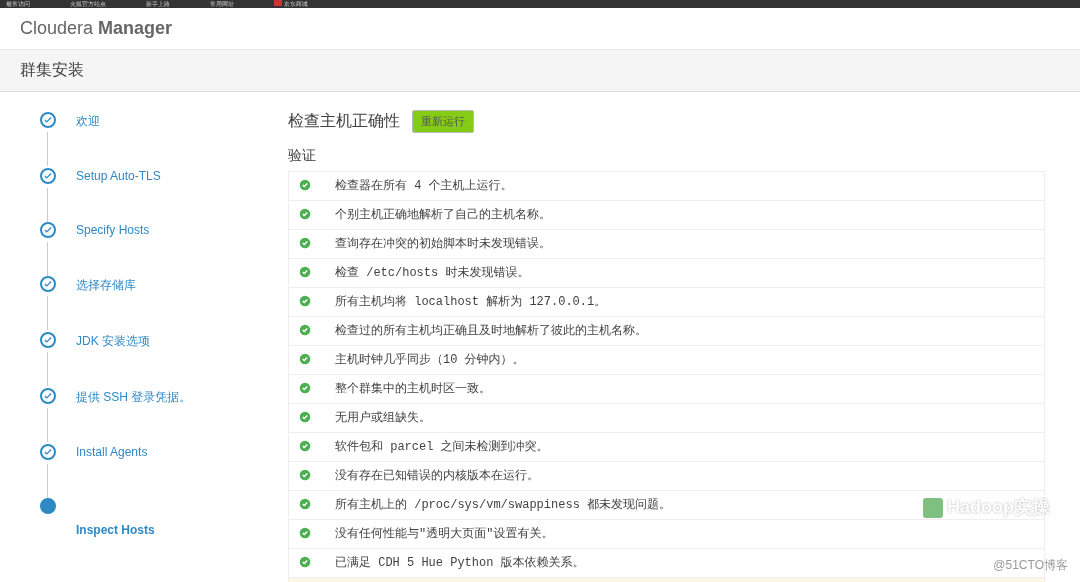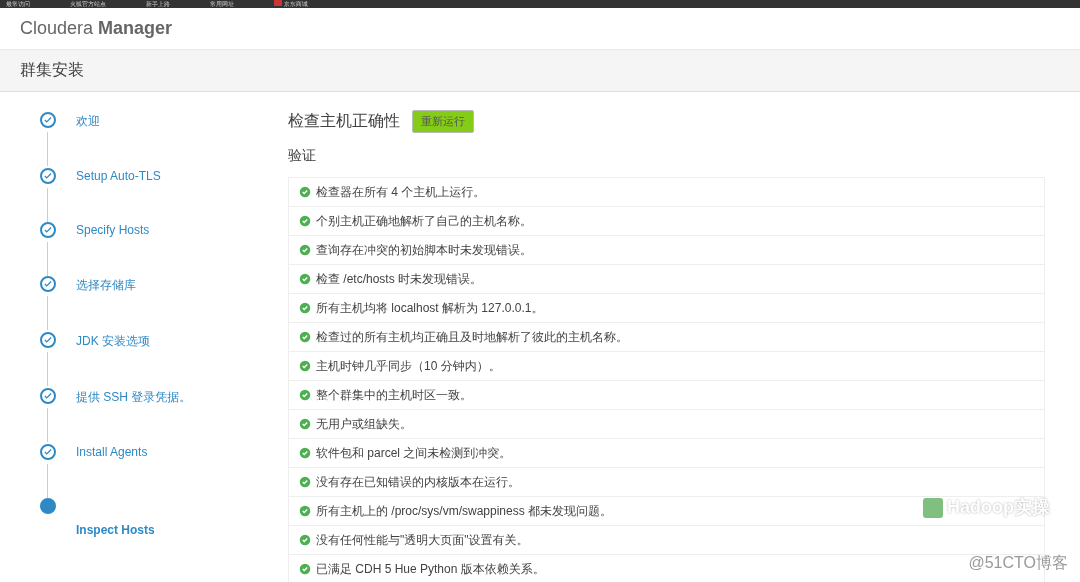--- a/index.html
+++ b/index.html
@@ -16,29 +16,29 @@
 .step::after { content:""; position:absolute; left:7px; top:20px; width:1px; height:34px; background:#ccc; }
 .step:last-child::after { display:none; }
 .step-icon { width: 16px; height: 16px; border-radius: 50%; border: 2px solid #2e89c5; display:flex; align-items:center; justify-content:center; flex-shrink:0; }
 .step-icon svg { width:10px; height:10px; }
 .step.current .step-icon { background:#2e89c5; border-color:#2e89c5; }
 .step-label { color:#2e89c5; font-size:12px; padding-top:1px; }
 .step.current .step-label { font-weight:bold;margin-top:24px; }
 .main { flex: 1; padding: 18px 35px 30px 18px; }
 .main-title { font-size: 16px; display:flex; align-items:center; gap:12px; margin-bottom:14px; }
 .btn-rerun { border:1px solid #bbb; background:#84cc16; color:#555; font-size:11px; padding:3px 8px; border-radius:2px; cursor:pointer; }
-.section-title { font-size:14px; margin-bottom:12px; }
-.row { display:flex; align-items:flex-start; gap:5px; padding:5px 10px; border:1px solid #eee; border-top:none; line-height:1.5; }
+.section-title { font-size:14px; margin-bottom:6px; }
+.row { display:flex; align-items:flex-start; gap:24px; padding:5px 10px; border:1px solid #eee; border-top:none; line-height:1.5;font-family:Liberation Mono, monospace; }
 .row:first-child { border-top:1px solid #eee; }
 .row .ico { width:12px; height:12px; flex-shrink:0; margin-top:2px; }
 .row.ok { }
 .row.warn { background:#fdf7e6; }
 .row .text { flex:1; }
 .watermark { position:fixed; right:30px; bottom:63px; color:#fff; opacity:.75; font-size:18px; font-weight:bold; text-shadow:0 0 2px #888; pointer-events:none; }
-.watermark2 { position:fixed; right:12px; bottom:8px; color:#999; font-size:16px; font-weight:500; pointer-events:none; }
+.watermark2 { position:fixed; right:12px; bottom:8px; color:#999; font-size:12px; font-weight:500; pointer-events:none; }
 .wm-icon { display:inline-block; width:20px; height:20px; border-radius:3px; background:#5a5; margin-right:4px; vertical-align:middle; }
 </style>
 </head>
 <body>
 
 <div class="browser-bar">
   <span>最常访问</span>
   <span>火狐官方站点</span>
   <span>新手上路</span>
   <span>常用网址</span>

